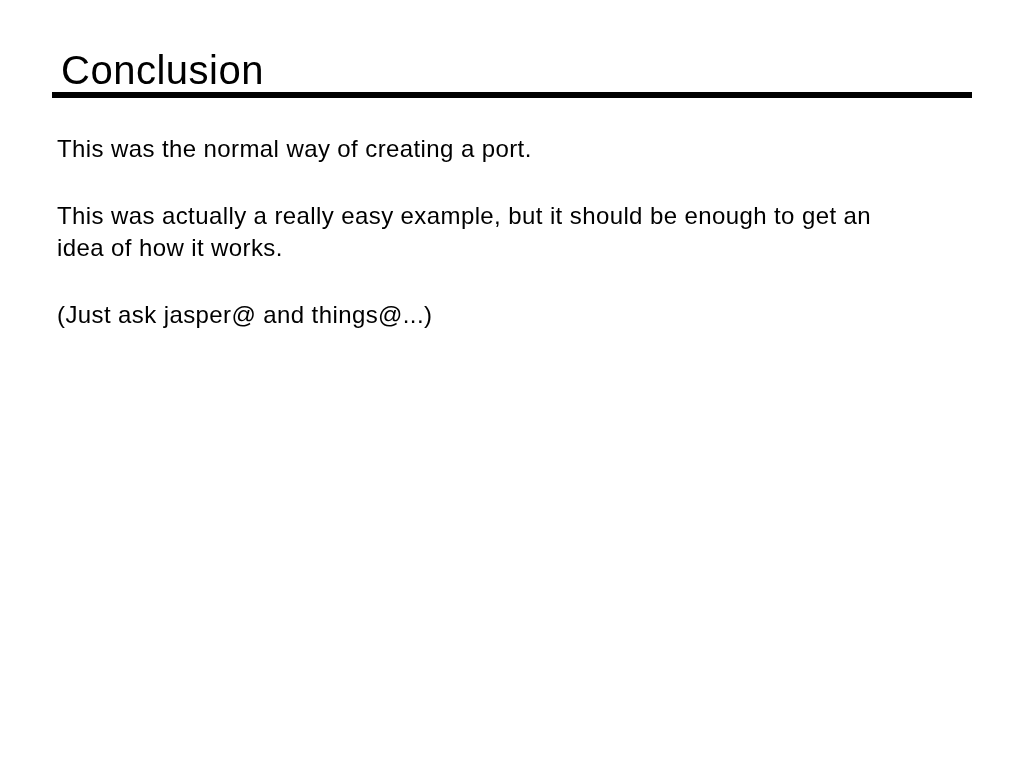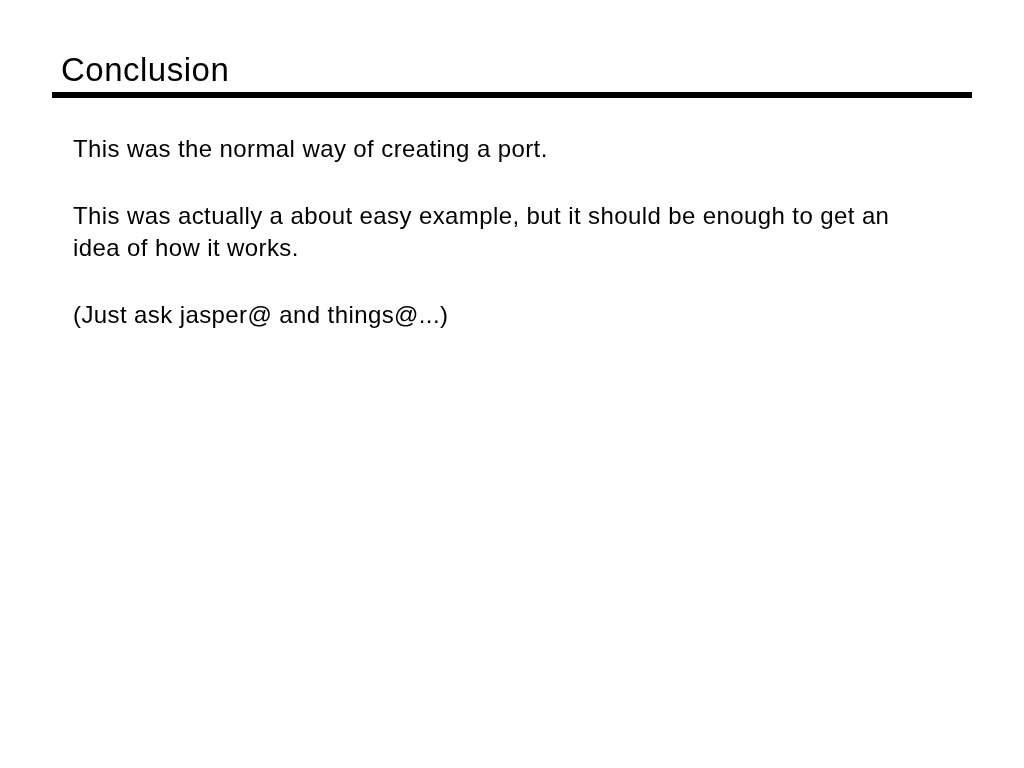--- a/index.html
+++ b/index.html
@@ -18,57 +18,57 @@
     position: relative;
     width: 1024px;
     height: 768px;
     background: #ffffff;
   }
   .slide-title {
     position: absolute;
     left: 61px;
     top: 48px;
     margin: 0;
-    font-size: 33px;
+    font-size: 40px;
     line-height: 44px;
     font-weight: 400;
     letter-spacing: 0.5px;
     white-space: nowrap;
   }
   .title-underline {
     position: absolute;
     left: 52px;
     top: 92px;
     width: 920px;
     height: 6px;
     background: #000000;
   }
   .slide-body {
     position: absolute;
     left: 57px;
     top: 133px;
     width: 935px;
   }
   .para {
-    margin: 0 0 35px 16px;
+    margin: 0 0 35px 0;
     font-size: 24px;
     line-height: 32px;
     letter-spacing: 0.4px;
     white-space: pre-line;
   }
 </style>
 </head>
 <body>
 
 <div class="slide">
 
   <h1 class="slide-title">Conclusion</h1>
 
   <div class="title-underline"></div>
 
   <div class="slide-body">
     <p class="para">This was the normal way of creating a port.</p>
-    <p class="para">This was actually a about easy example, but it should be enough to get an
+    <p class="para">This was actually a really easy example, but it should be enough to get an
 idea of how it works.</p>
     <p class="para">(Just ask jasper@ and things@...)</p>
   </div>
 
 </div>
 
 </body></html>

